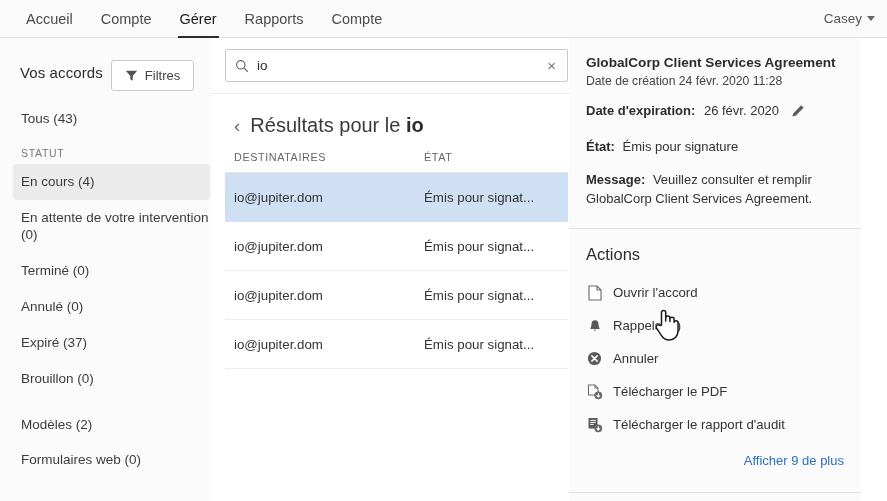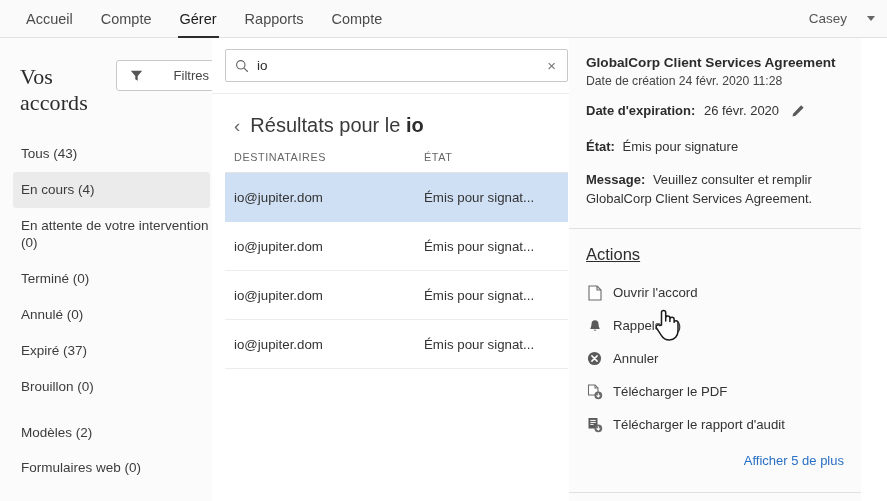--- a/index.html
+++ b/index.html
@@ -25,37 +25,37 @@
     padding: 0 14px; font-size: 14.5px; color: #4b4b4b; cursor: pointer;
     white-space: nowrap;
   }
   .nav-item.active { color: #1b1b1b; }
   .nav-item.active::after {
     content: ""; position: absolute; left: 12px; right: 12px; bottom: 0;
     height: 2px; background: #2c2c2c;
   }
   .nav-right {
     margin-left: auto; padding-right: 12px; display: flex; align-items: center;
-    gap: 20px; font-size: 13.5px; color: #555; cursor: pointer;
+    gap: 5px; font-size: 13.5px; color: #555; cursor: pointer;
   }
   .caret-down {
     width: 0; height: 0; border-left: 4px solid transparent;
     border-right: 4px solid transparent; border-top: 5px solid #666;
     display: inline-block;
   }
 
   
   .sidebar {
     position: absolute; top: 38px; left: 0; width: 224px; height: 463px;
     background: #fbfbfb; border-right: 1px solid #e4e4e4;
     padding-top: 8px; overflow: hidden;
   }
   .side-title {
-    font-size: 22px; color: #2c2c2c; font-weight: normal;
-    padding: 18px 0 20px 20px; letter-spacing: .1px; font-family: Liberation Serif, serif;
+    font-size: 15px; color: #2c2c2c; font-weight: normal;
+    padding: 18px 0 20px 20px; letter-spacing: .1px;
   }
   .side-list { padding: 0 13px; }
   .side-item {
     font-size: 13.5px; color: #3c3c3c; padding: 9px 0 9px 8px;
     border-radius: 3px; cursor: pointer; line-height: 1.32;
   }
   .side-item.selected { background: #ebebeb; }
   .side-group-label {
     font-size: 10.5px; color: #777; letter-spacing: .7px;
     padding: 10px 0 5px 8px; text-transform: uppercase;
@@ -111,21 +111,21 @@
     position: absolute; top: 38px; left: 569px; width: 292px; height: 463px;
     background: #fbfbfb; overflow: hidden;
   }
   .rp-section { padding: 17px 16px 16px 17px; }
   .rp-title { font-size: 13.6px; font-weight: bold; color: #2c2c2c; }
   .rp-sub { font-size: 12.2px; color: #444; margin-top: 4px; }
   .rp-line { font-size: 13px; color: #333; margin-top: 14px; line-height: 1.45; }
   .rp-line b { font-weight: bold; color: #2c2c2c; }
   .pencil { display: inline-block; vertical-align: -3px; margin-left: 8px; cursor: pointer; }
   .rp-divider { height: 1px; background: #e0e0e0; margin: 4px 0 0 0; }
-  .actions-title { font-size: 16.5px; color: #2c2c2c; padding: 16px 0 12px 17px; text-decoration: underline; }
+  .actions-title { font-size: 16.5px; color: #2c2c2c; padding: 16px 0 12px 17px; }
   .action-row {
     display: flex; align-items: center; gap: 10px;
     padding: 8px 0 8px 17px; font-size: 13.2px; color: #333; cursor: pointer;
   }
   .action-icon { width: 17px; height: 17px; display: flex; align-items: center; justify-content: center; }
   .show-more {
     text-align: right; padding: 12px 17px 0 0; font-size: 13px;
     color: #2a6fc4; cursor: pointer;
   }
   .rp-bottom-divider {
@@ -164,26 +164,27 @@
     </div>
   </div>
 
   <div class="sidebar">
     <div style="display:flex;align-items:flex-start;">
       <div class="side-title">Vos accords</div>
       <div style="margin:14px 0 0 8px;display:flex;align-items:center;gap:7px;border:1px solid #c9c9c9;border-radius:3px;background:#fff;padding:7px 13px;cursor:pointer;">
         <svg width="13" height="13" viewBox="0 0 16 16">
           <polygon points="1,2 15,2 9.5,8.5 9.5,14.5 6.5,12.5 6.5,8.5" fill="#555"></polygon>
         </svg>
-        <span style="font-size:13px;color:#444;margin-left:24px;">Filtres</span>
+        <span style="font-size:13px;color:#444;">Filtres</span>
       </div>
     </div>
 
     <div class="side-list">
       <div class="side-item"><span>Tous (43)</span></div>
+      <div class="side-group-label">STATUT</div>
       <div class="side-item selected"><span>En cours (4)</span></div>
       <div class="side-item"><span>En attente de votre intervention (0)</span></div>
       <div class="side-item"><span>Terminé (0)</span></div>
       <div class="side-item"><span>Annulé (0)</span></div>
       <div class="side-item"><span>Expiré (37)</span></div>
       <div class="side-item"><span>Brouillon (0)</span></div>
       <div class="side-gap"></div>
       <div class="side-item"><span>Modèles (2)</span></div>
       <div class="side-item"><span>Formulaires web (0)</span></div>
     </div>
@@ -310,21 +311,21 @@
         <svg width="16" height="16" viewBox="0 0 16 16">
           <rect x="1.5" y="1" width="9" height="10.5" fill="#5a5a5a"></rect>
           <path d="M3.3 3.4 H8.8 M3.3 5.4 H8.8 M3.3 7.4 H6.6" stroke="#fff" stroke-width="1"></path>
           <circle cx="11.3" cy="11.3" r="3.9" fill="#6a6a6a"></circle>
           <path d="M11.3 9.2 V13 M9.6 11.4 L11.3 13.1 L13 11.4" stroke="#fff" stroke-width="1.05" fill="none"></path>
         </svg>
       </span>
       <span>Télécharger le rapport d'audit</span>
     </div>
 
-    <div class="show-more">Afficher 5 de plus</div>
+    <div class="show-more">Afficher 9 de plus</div>
 
     <div class="rp-bottom-divider"></div>
   </div>
 
   <div class="cursor">
     <svg width="30" height="38" viewBox="0 0 30 38">
       <path d="M9.5 20 L9.5 7.5 a2.1 2.1 0 0 1 4.2 0 L13.7 16 L13.7 13.2 a2.1 2.1 0 0 1 4.2 0 L17.9 16.4 L17.9 14.4 a2.1 2.1 0 0 1 4.2 0 L22.1 17.2 a2 2 0 0 1 3.9 .6 L26 25.5 c0 5.4 -3.4 9.5 -8.6 9.5 c-4 0 -6.3 -1.6 -8.1 -4.6 L4.6 23.2 a2.1 2.1 0 0 1 3.3 -2.6 Z" fill="#ffffff" stroke="#1c1c1c" stroke-width="1.5" stroke-linejoin="round"></path>
     </svg>
   </div>
 

